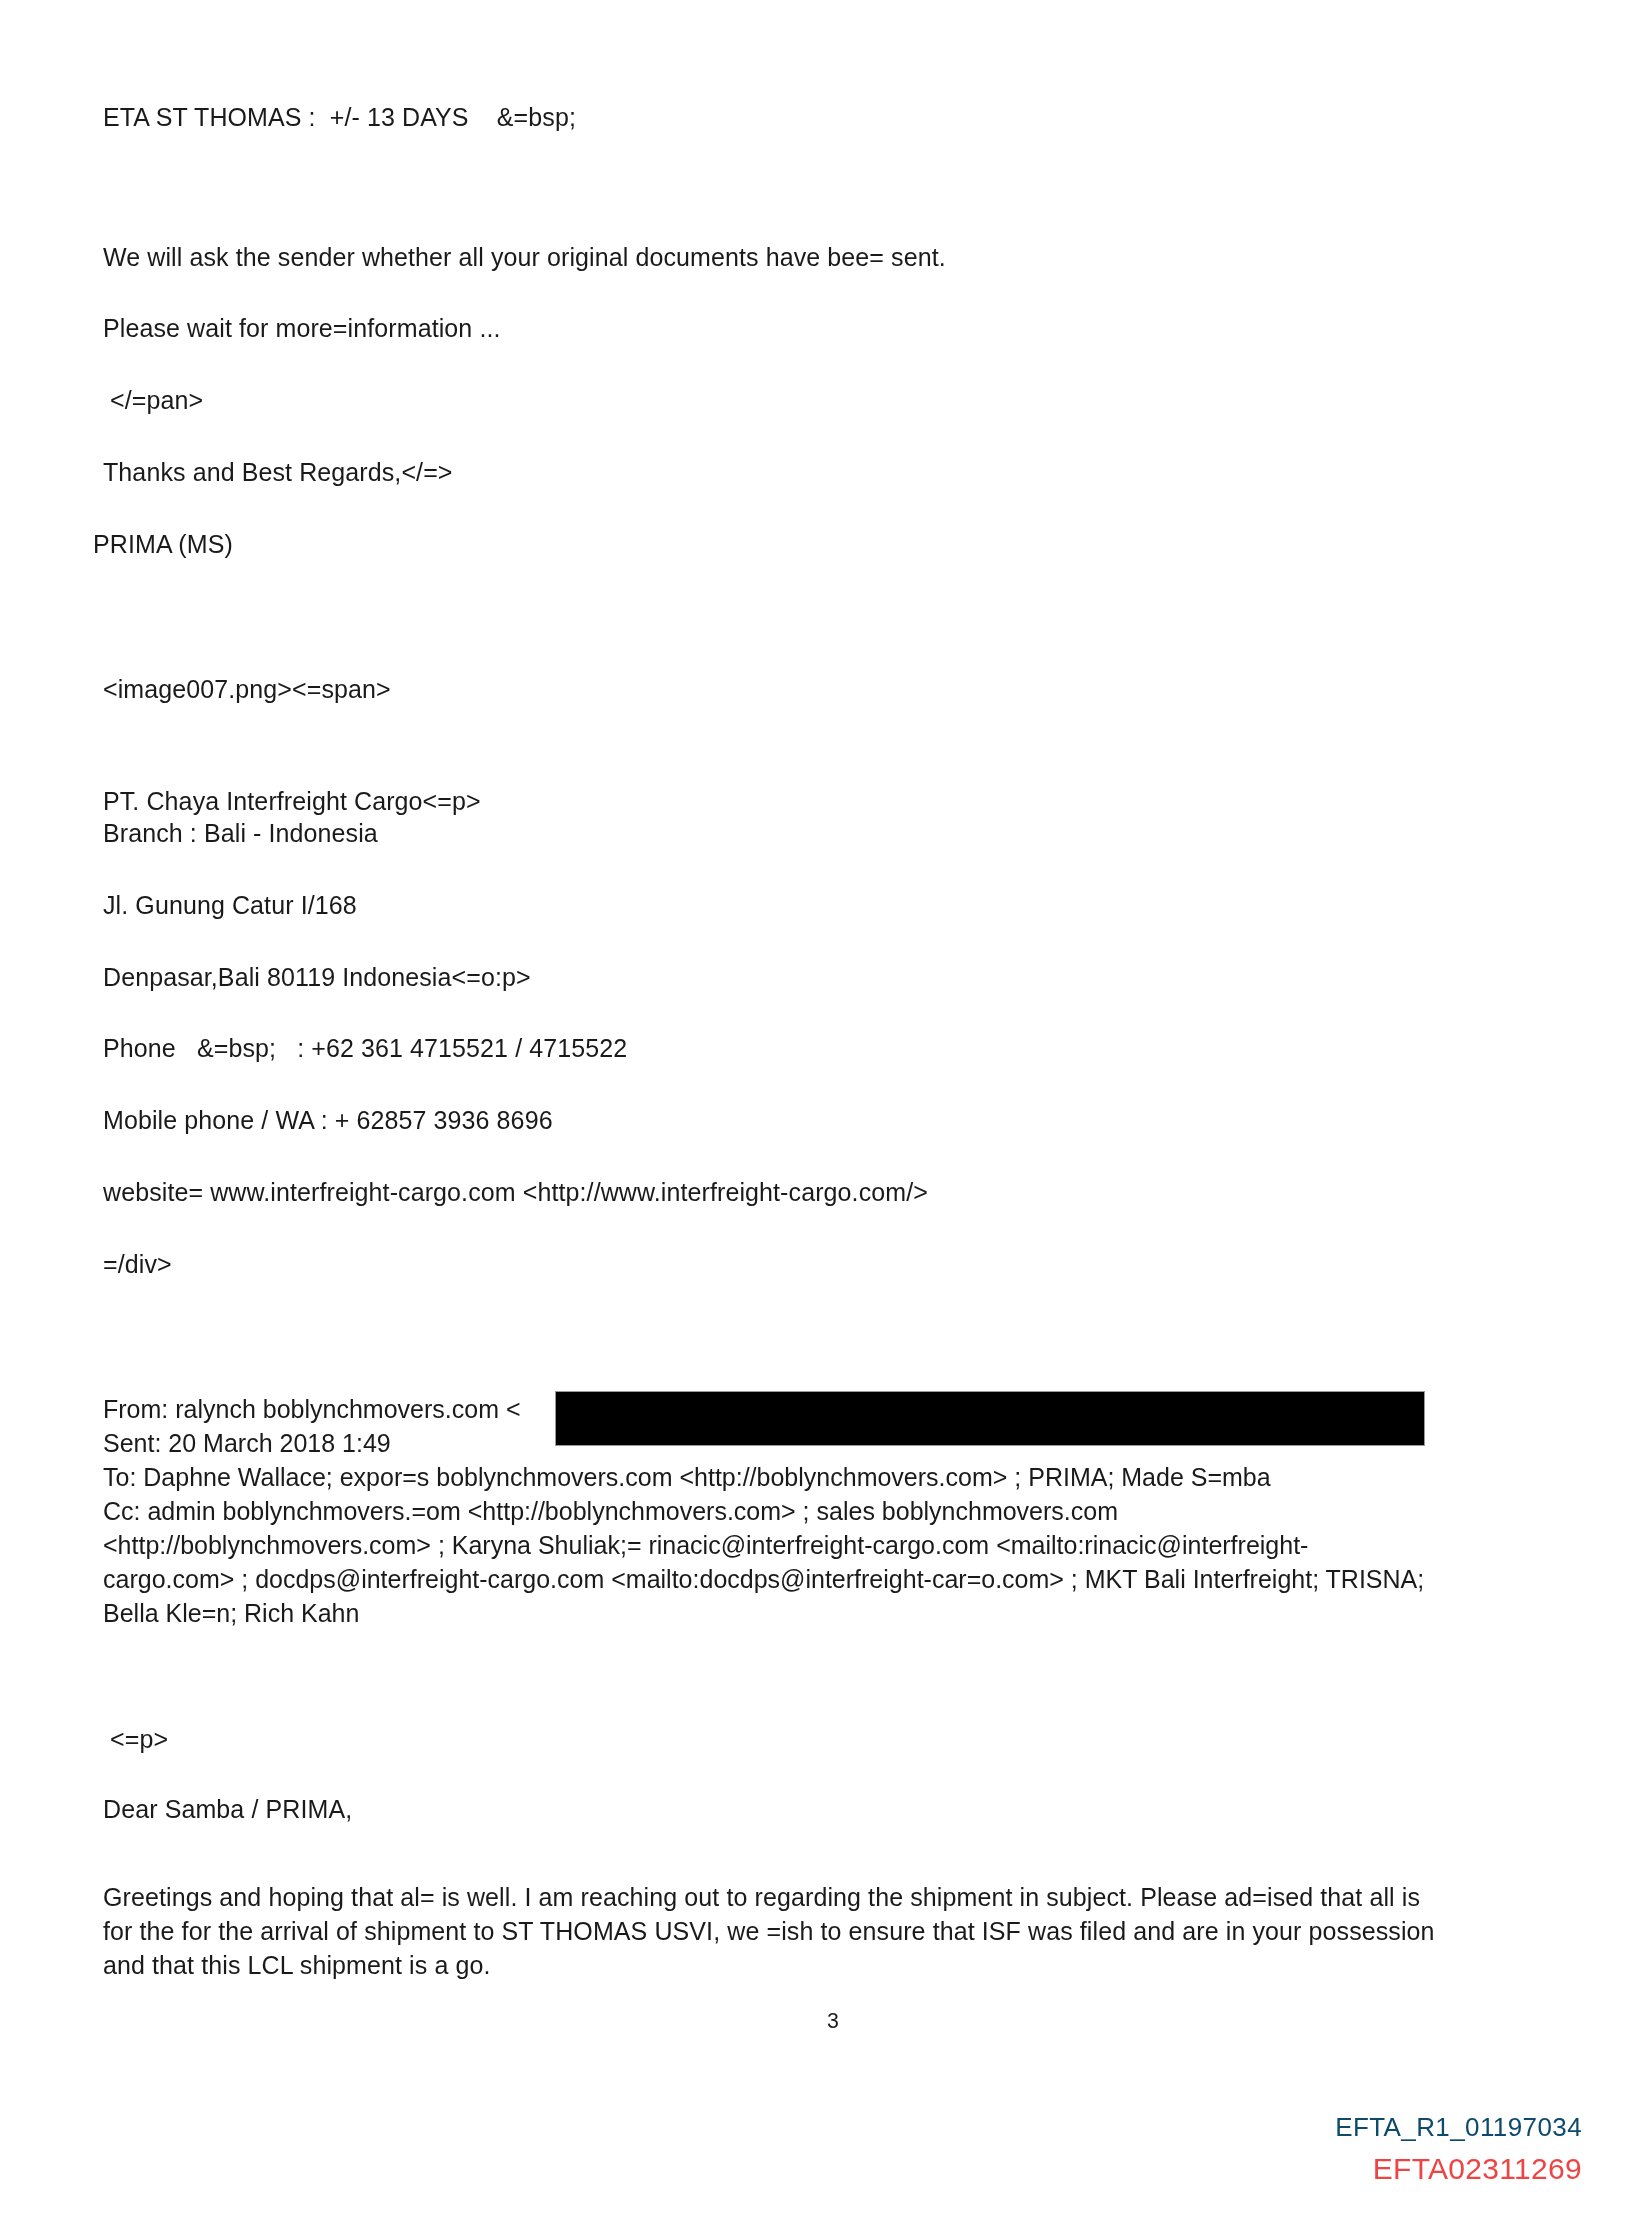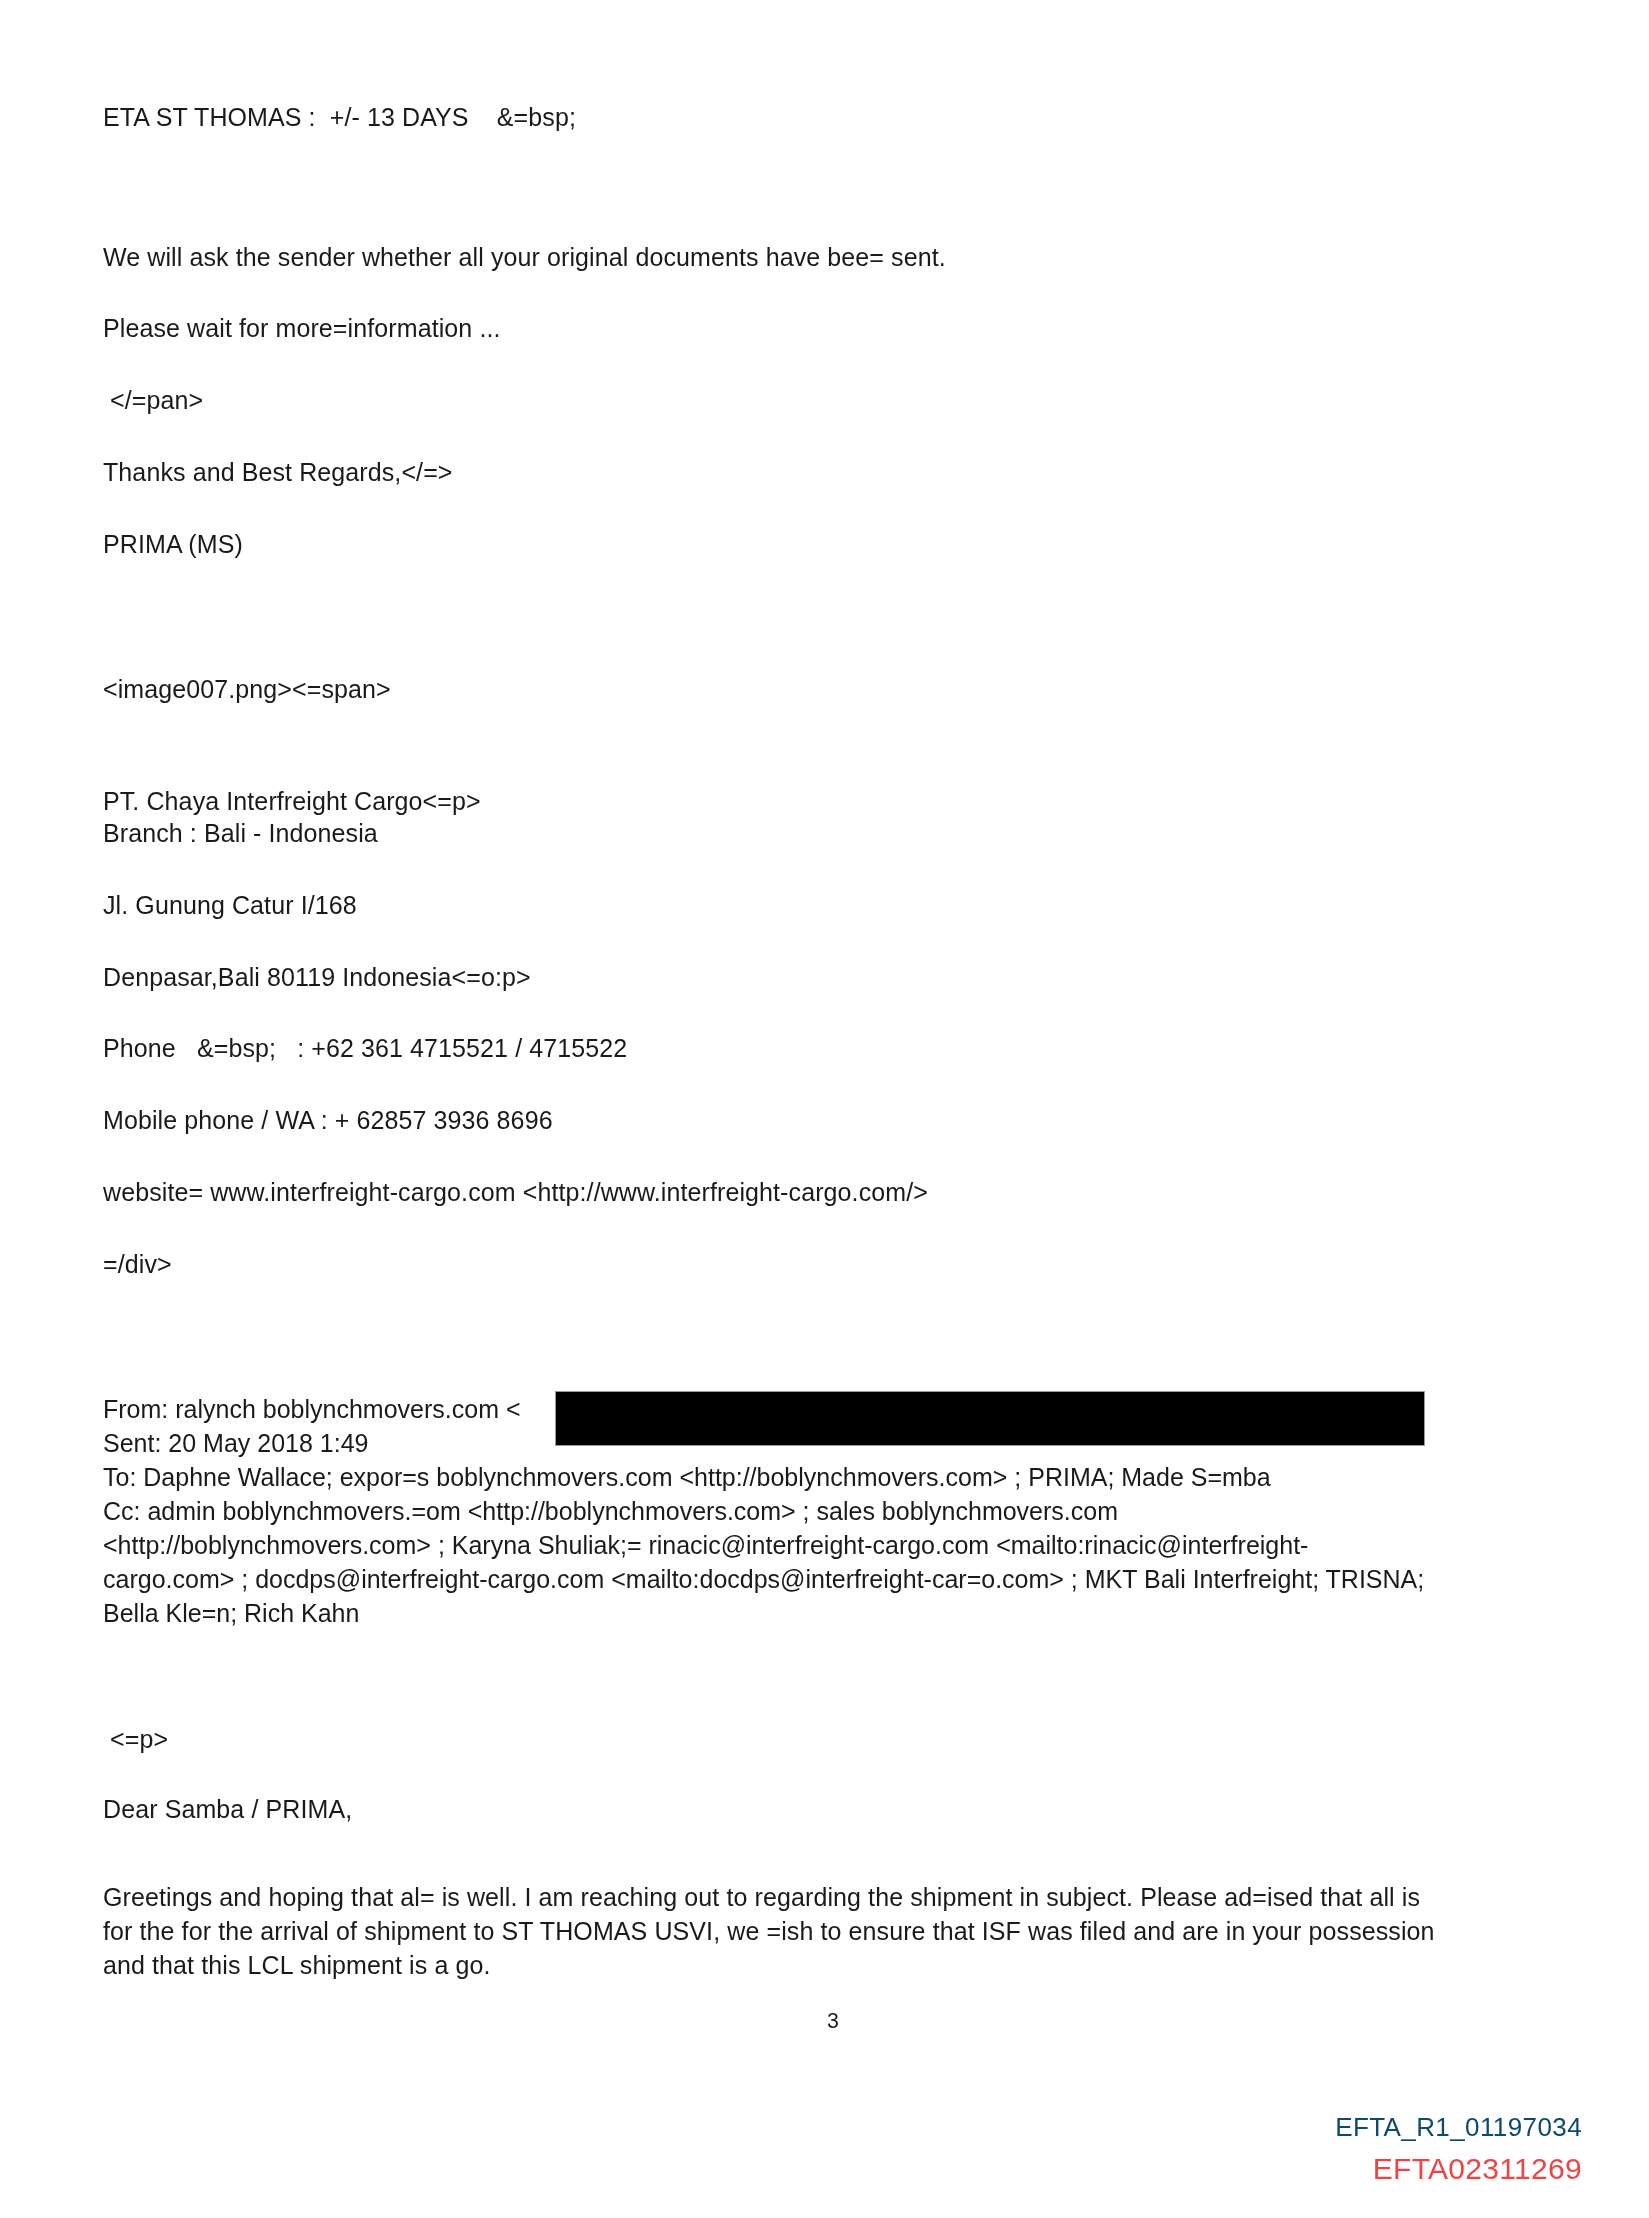--- a/index.html
+++ b/index.html
@@ -73,21 +73,21 @@
   <div class="line" style="left:95px; top:101px;">ETA ST THOMAS :  +/- 13 DAYS    &amp;=bsp;</div>
 
   <div class="line" style="left:95px; top:241px;">We will ask the sender whether all your original documents have bee= sent.</div>
 
   <div class="line" style="left:95px; top:312px;">Please wait for more=information ...</div>
 
   <div class="line" style="left:95px; top:384px;"> &lt;/=pan&gt;</div>
 
   <div class="line" style="left:95px; top:456px;">Thanks and Best Regards,&lt;/=&gt;</div>
 
-  <div class="line" style="left:95px; top:528px;">PRIMA (MS)</div>
+  <div class="line" style="left:85px; top:528px;">PRIMA (MS)</div>
 
   <div class="line" style="left:95px; top:673px;text-align:right;">&lt;image007.png&gt;&lt;=span&gt;</div>
 
   <div class="line" style="left:95px; top:785px;">PT. Chaya Interfreight Cargo&lt;=p&gt;</div>
 
   <div class="line" style="left:95px; top:817px;">Branch : Bali - Indonesia</div>
 
   <div class="line" style="left:95px; top:889px;">Jl. Gunung Catur I/168</div>
 
   <div class="line" style="left:95px; top:961px;">Denpasar,Bali 80119 Indonesia&lt;=o:p&gt;</div>
@@ -95,21 +95,21 @@
   <div class="line" style="left:95px; top:1032px;">Phone   &amp;=bsp;   : +62 361 4715521 / 4715522</div>
 
   <div class="line" style="left:95px; top:1104px;">Mobile phone / WA : + 62857 3936 8696</div>
 
   <div class="line" style="left:95px; top:1176px;">website= www.interfreight-cargo.com &lt;http://www.interfreight-cargo.com/&gt;</div>
 
   <div class="line" style="left:95px; top:1248px;">=/div&gt;</div>
 
   <div class="hdrblock" style="left:95px; top:1392px; width:1475px;">
     <span class="l">From: ralynch boblynchmovers.com &lt;</span>
-    <span class="l">Sent: 20 May 2018 1:49</span>
+    <span class="l">Sent: 20 March 2018 1:49</span>
     <span class="l">To: Daphne Wallace; expor=s boblynchmovers.com &lt;http://boblynchmovers.com&gt; ; PRIMA; Made S=mba</span>
     <span class="l">Cc: admin boblynchmovers.=om &lt;http://boblynchmovers.com&gt; ; sales boblynchmovers.com</span>
     <span class="l">&lt;http://boblynchmovers.com&gt; ; Karyna Shuliak;= rinacic@interfreight-cargo.com &lt;mailto:rinacic@interfreight-</span>
     <span class="l">cargo.com&gt; ; docdps@interfreight-cargo.com &lt;mailto:docdps@interfreight-car=o.com&gt; ; MKT Bali Interfreight; TRISNA;</span>
     <span class="l">Bella Kle=n; Rich Kahn</span>
   </div>
 
   <div class="redaction" style="left:548px; top:1392px; width:868px; height:53px;"></div>
 
   <div class="line" style="left:95px; top:1723px;"> &lt;=p&gt;</div>

